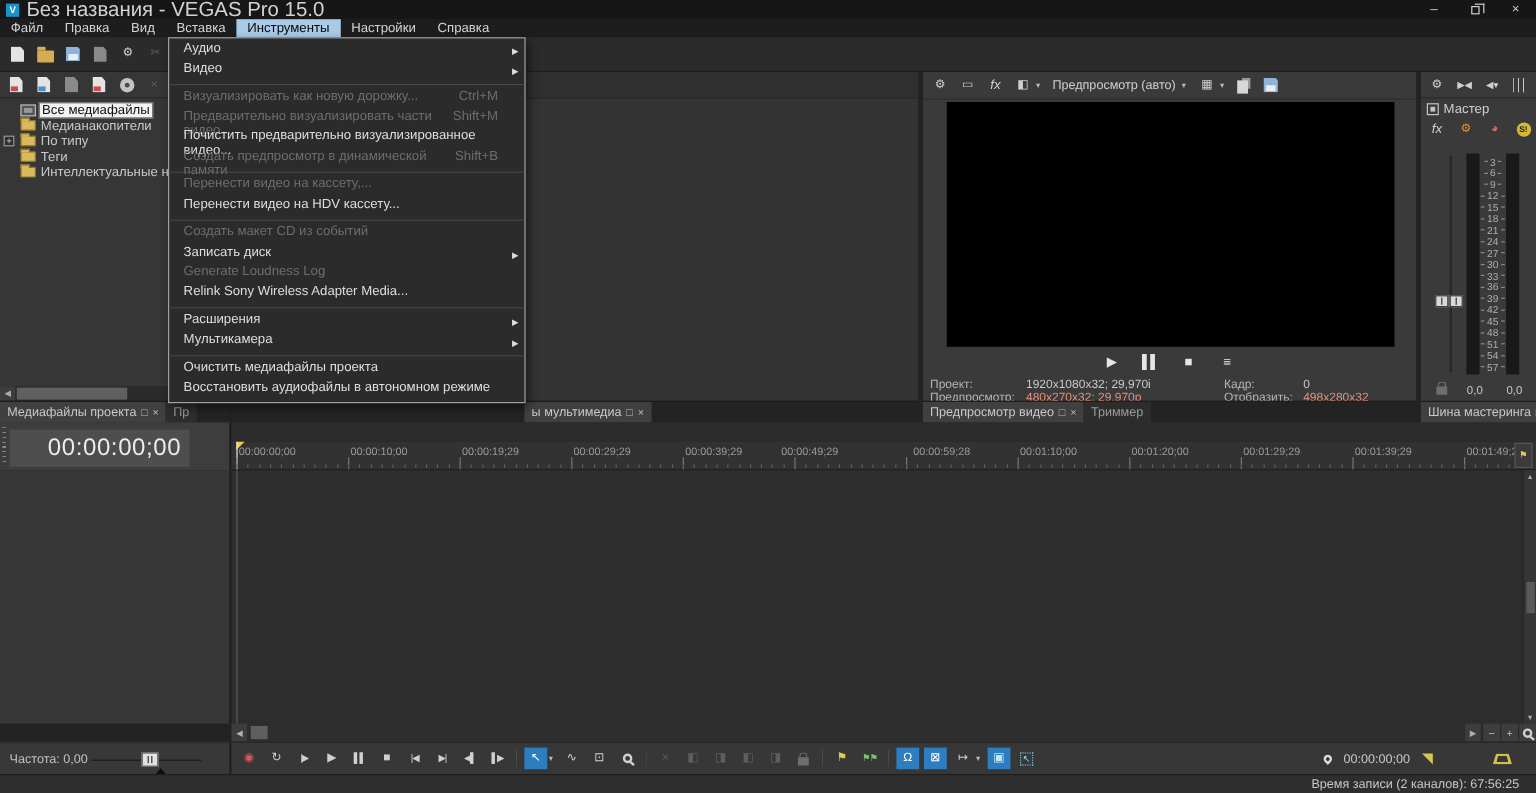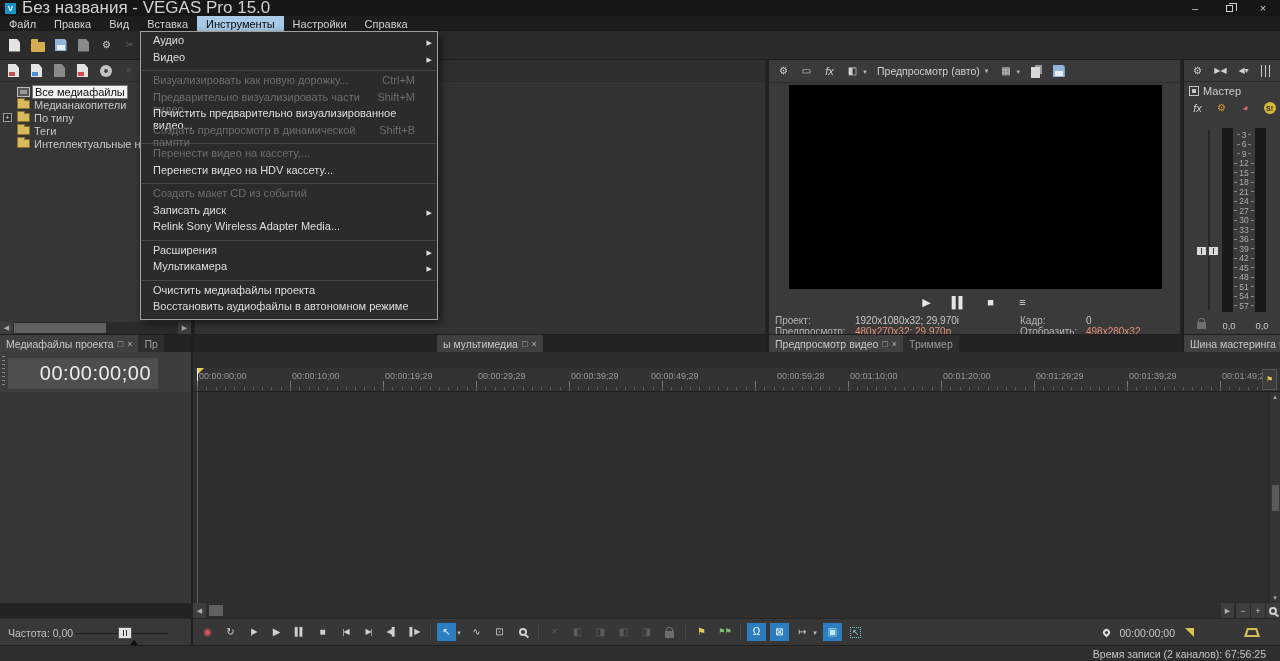--- a/index.html
+++ b/index.html
@@ -471,21 +471,21 @@
     <div class="rlabel" style="left: 99px;">00:00:10;00</div>
     <div class="rtick" style="left: 97px;"></div>
     <div class="rlabel" style="left: 192px;">00:00:19;29</div>
     <div class="rtick" style="left: 190px;"></div>
     <div class="rlabel" style="left: 285px;">00:00:29;29</div>
     <div class="rtick" style="left: 283px;"></div>
     <div class="rlabel" style="left: 378px;">00:00:39;29</div>
     <div class="rtick" style="left: 376px;"></div>
     <div class="rlabel" style="left: 458px;">00:00:49;29</div>
     <div class="rtick" style="left: 469px;"></div>
-    <div class="rlabel" style="left: 584px;">00:00:59;28</div>
+    <div class="rlabel" style="left: 568px;">00:00:59;28</div>
     <div class="rtick" style="left: 562px;"></div>
     <div class="rlabel" style="left: 657px;">00:01:10;00</div>
     <div class="rtick" style="left: 655px;"></div>
     <div class="rlabel" style="left: 750px;">00:01:20;00</div>
     <div class="rtick" style="left: 748px;"></div>
     <div class="rlabel" style="left: 843px;">00:01:29;29</div>
     <div class="rtick" style="left: 841px;"></div>
     <div class="rlabel" style="left: 936px;">00:01:39;29</div>
     <div class="rtick" style="left: 934px;"></div>
     <div class="rlabel" style="left: 1029px;">00:01:49;29</div>
@@ -781,20 +781,23 @@
       <span>Перенести видео на HDV кассету...</span>
     </div>
     <div class="menu-sep"></div>
     <div class="menu-item disabled">
       <span>Создать макет CD из событий</span>
     </div>
     <div class="menu-item">
       <span>Записать диск</span>
       <span class="arrow">▶</span>
     </div>
+    <div class="menu-item disabled">
+      <span>Generate Loudness Log</span>
+    </div>
     <div class="menu-item">
       <span>Relink Sony Wireless Adapter Media...</span>
     </div>
     <div class="menu-sep"></div>
     <div class="menu-item">
       <span>Расширения</span>
       <span class="arrow">▶</span>
     </div>
     <div class="menu-item">
       <span>Мультикамера</span>

